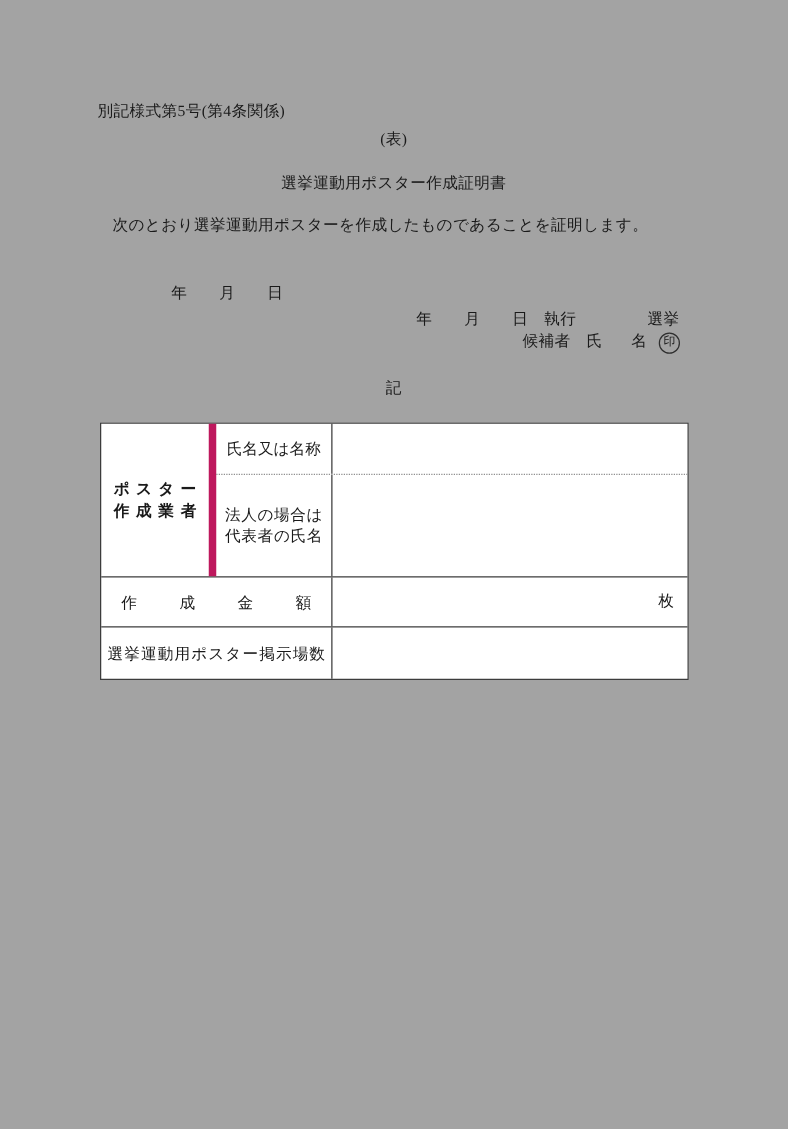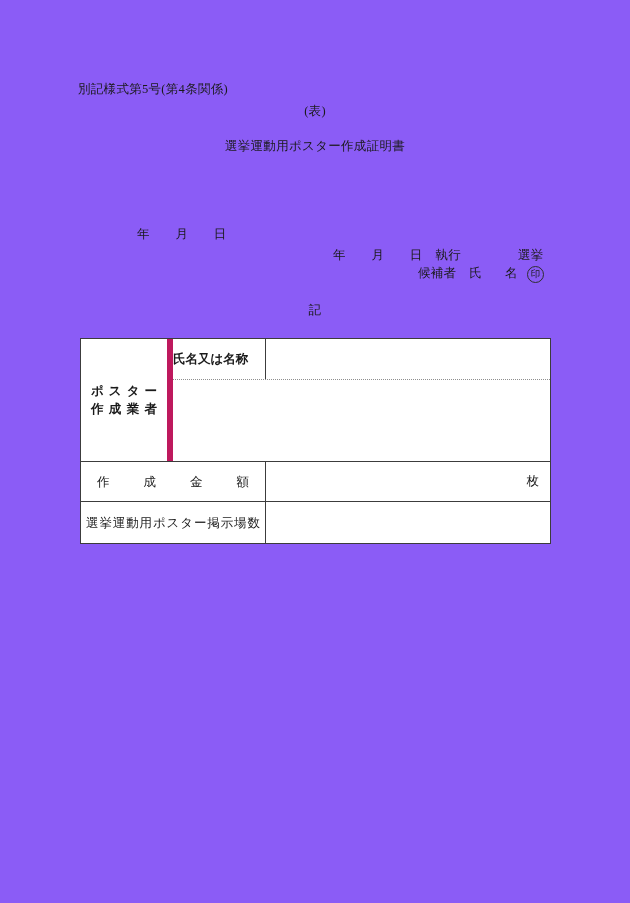--- a/index.html
+++ b/index.html
@@ -1,21 +1,21 @@
 <!DOCTYPE html>
 <html><head>
 <meta charset="utf-8">
 <style>
   * { margin: 0; padding: 0; box-sizing: border-box; }
   html, body { background: #ffffff; }
   .page {
     position: relative;
     width: 630px;
     height: 903px;
-    background: #8b5cf6;
+    background: #a3a3a3;
     font-family: "Liberation Serif", "DejaVu Serif", serif;
     color: #1a1a1a;
     font-size: 12.5px;
     overflow: hidden;
   }
   .abs { position: absolute; line-height: 16px; letter-spacing: 0.3px; }
   .centered { left: 0; right: 0; text-align: center; }
 
   
   .form-table {
@@ -39,21 +39,21 @@
   .sub-row { display: flex; }
   .sub-row.r1 { height: 41px; border-bottom: 1px dotted #8f8f8f; }
   .sub-row.r2 { height: 40px; border-bottom: 1px dotted #8f8f8f; }
   .sub-row.r3 { flex: 1; }
   .sub-label {
     width: 93px;
     border-right: 1px solid #3c3c3c;
     display: flex; flex-direction: column; justify-content: center;
   }
   .sub-value { flex: 1; }
-  .lbl-center { text-align: left; line-height: 16px; font-weight: bold; }
+  .lbl-center { text-align: center; line-height: 16px; }
   .lbl-justify { text-align: justify; text-align-last: justify; text-justify: inter-character; padding: 0 13px; line-height: 16px; }
   .lbl-justify-tight { text-align: justify; text-align-last: justify; text-justify: inter-character; padding: 0 7px; line-height: 17px; }
 
   .brow { display: flex; height: 40px; border-bottom: 1px solid #3c3c3c; }
   .brow.last { height: 41px; border-bottom: none; }
   .brow-label {
     width: 185px;
     border-right: 1px solid #3c3c3c;
     display: flex; align-items: center;
   }
@@ -87,20 +87,21 @@
 <body>
 
 <div class="page">
 
   <div class="abs" style="left:78px; top:81px;">別記様式第5号(第4条関係)</div>
 
   <div class="abs centered" style="top:103px;">(表)</div>
 
   <div class="abs centered" style="top:138px;">選挙運動用ポスター作成証明書</div>
 
+  <div class="abs" style="left:90px; top:172px;">次のとおり選挙運動用ポスターを作成したものであることを証明します。</div>
 
   <div class="abs" style="left:137px; top:226px;">年　　月　　日</div>
 
   <div class="abs" style="left:333px; top:247px;">年　　月　　日　執行</div>
   <div class="abs" style="left:518px; top:247px;">選挙</div>
 
   <div class="abs" style="left:418px; top:265px;">候補者　氏</div>
   <div class="abs" style="left:505px; top:265px;">名</div>
   <div class="seal">印</div>
 
@@ -116,20 +117,27 @@
       <div class="sub-col">
 
         <div class="sub-row r1">
           <div class="sub-label">
             <div class="lbl-center">氏名又は名称</div>
           </div>
           <div class="sub-value"></div>
         </div>
 
 
+        <div class="sub-row r3">
+          <div class="sub-label">
+            <div class="lbl-justify-tight">法人の場合は</div>
+            <div class="lbl-justify-tight">代表者の氏名</div>
+          </div>
+          <div class="sub-value"></div>
+        </div>
 
       </div>
     </div>
 
     <div class="brow">
       <div class="brow-label">
         <div class="wide-justify">作成金額</div>
       </div>
       <div class="brow-value">
         <span></span>

